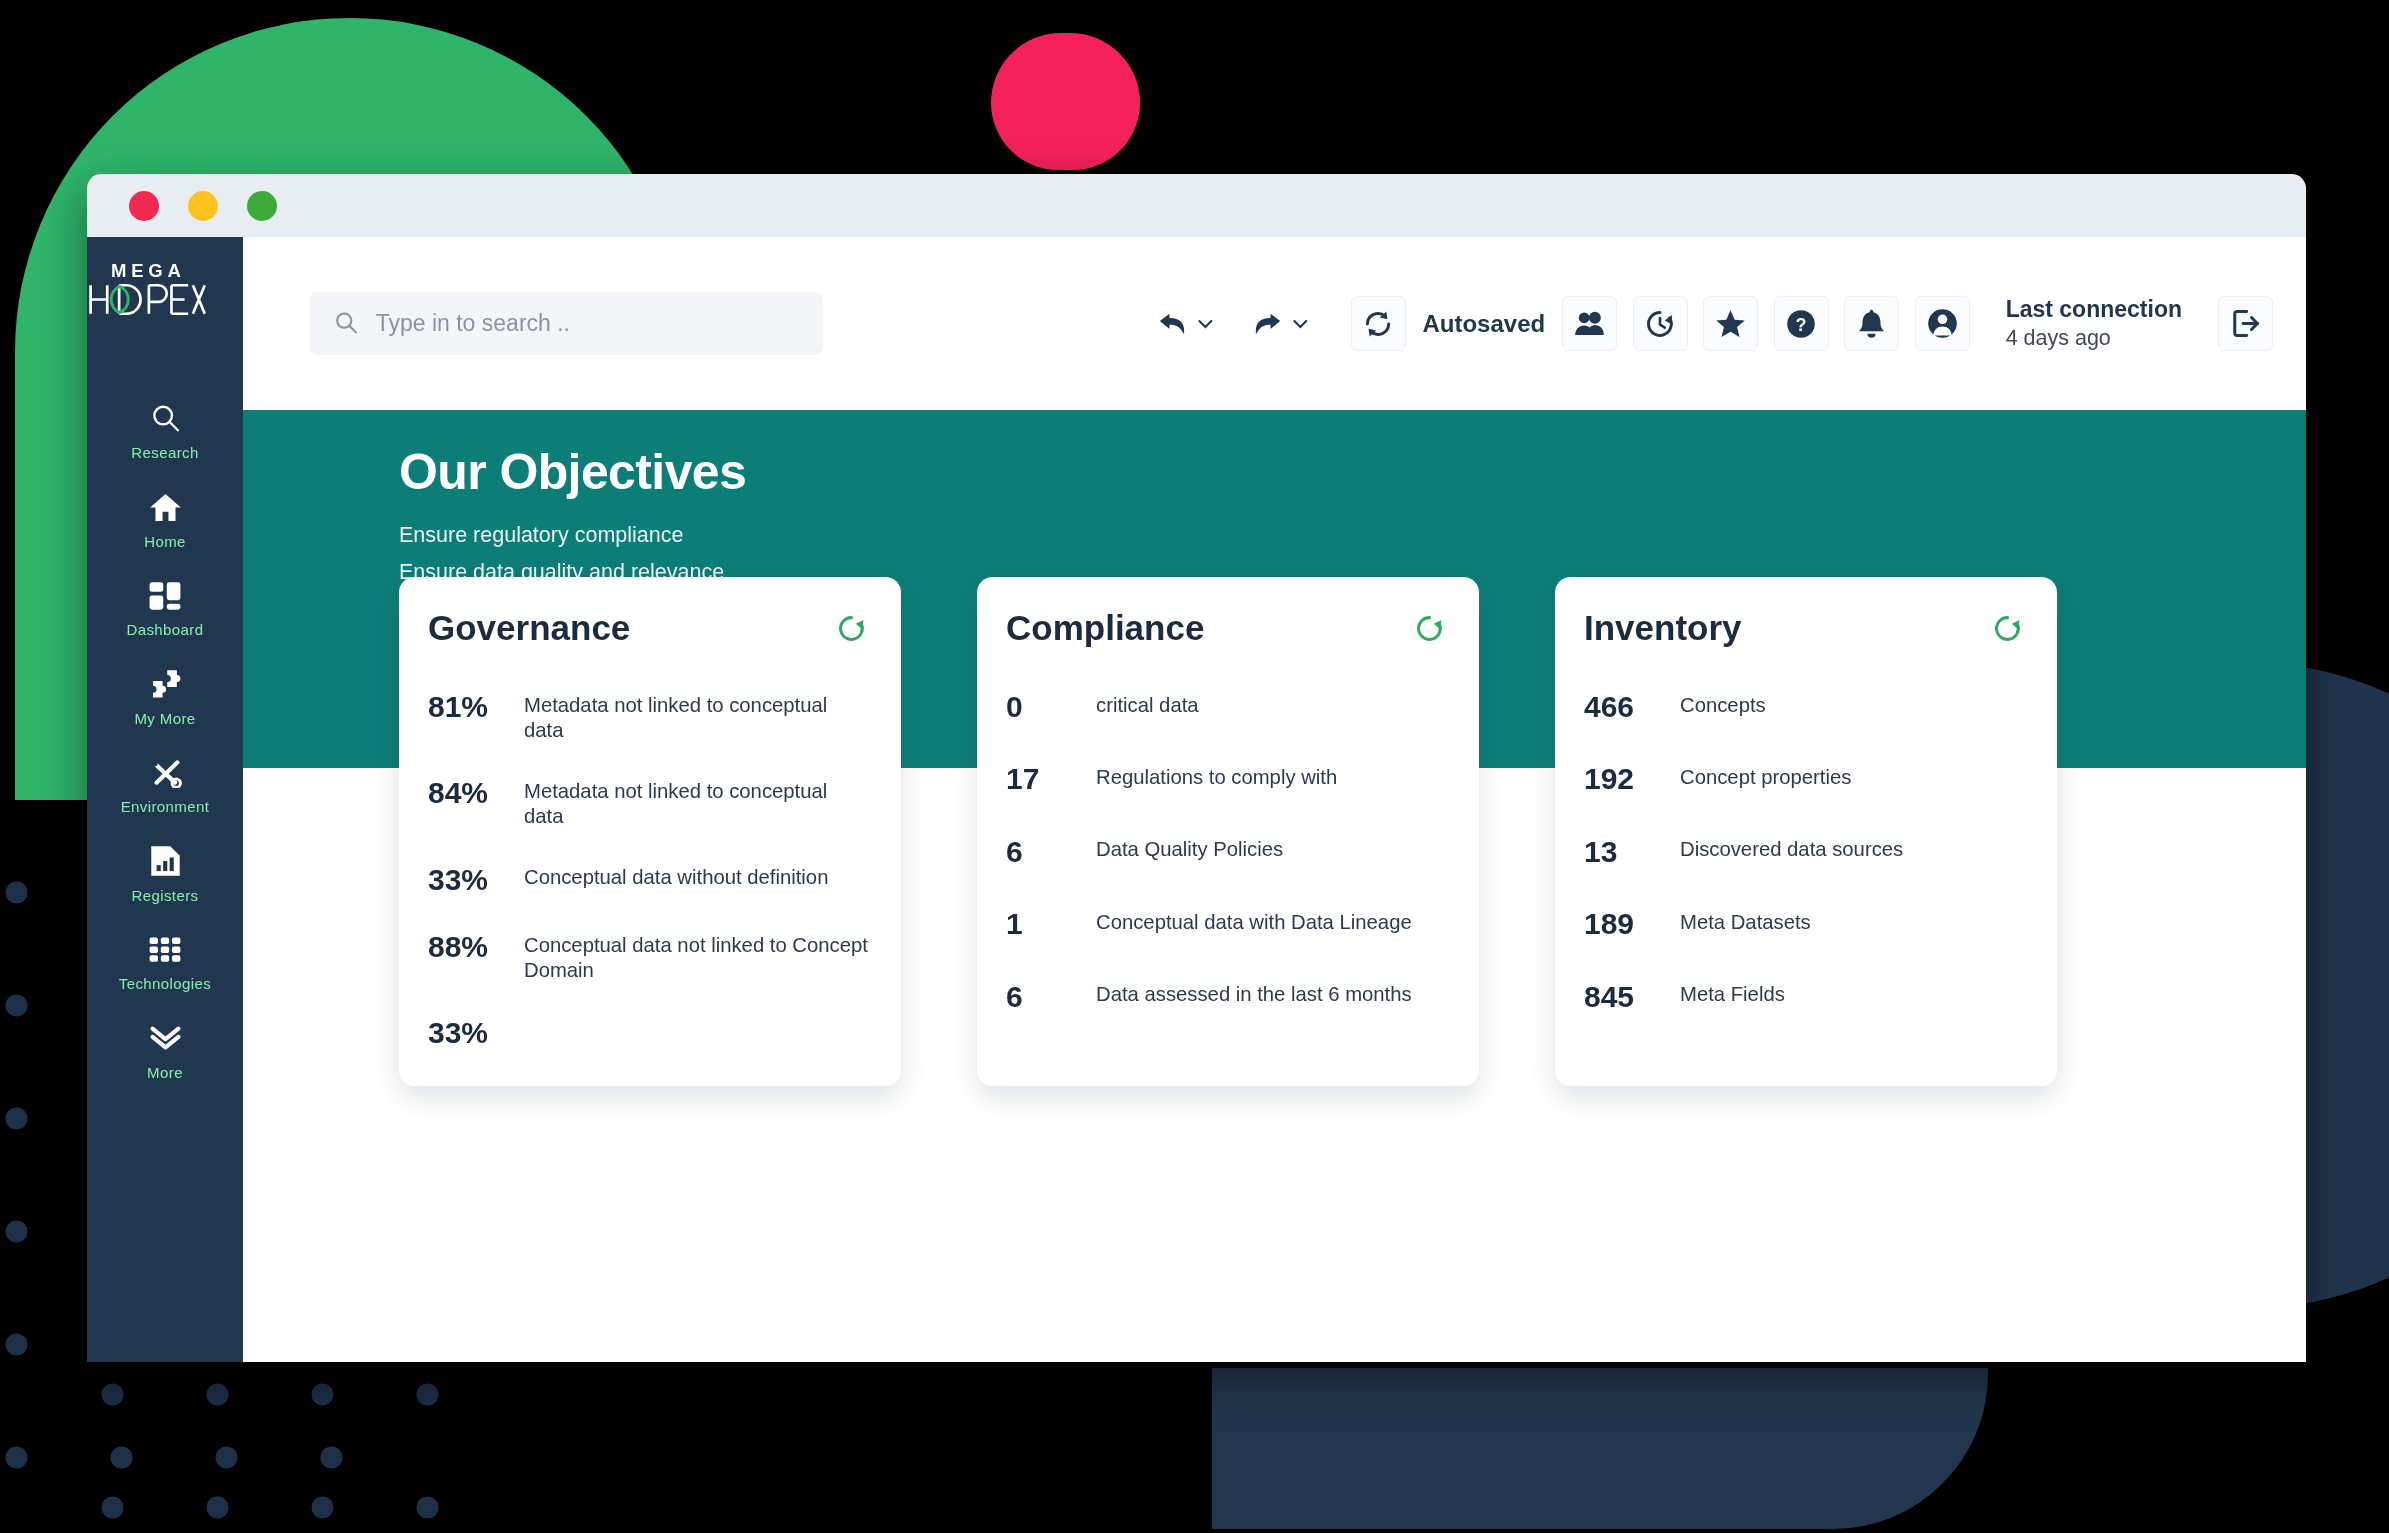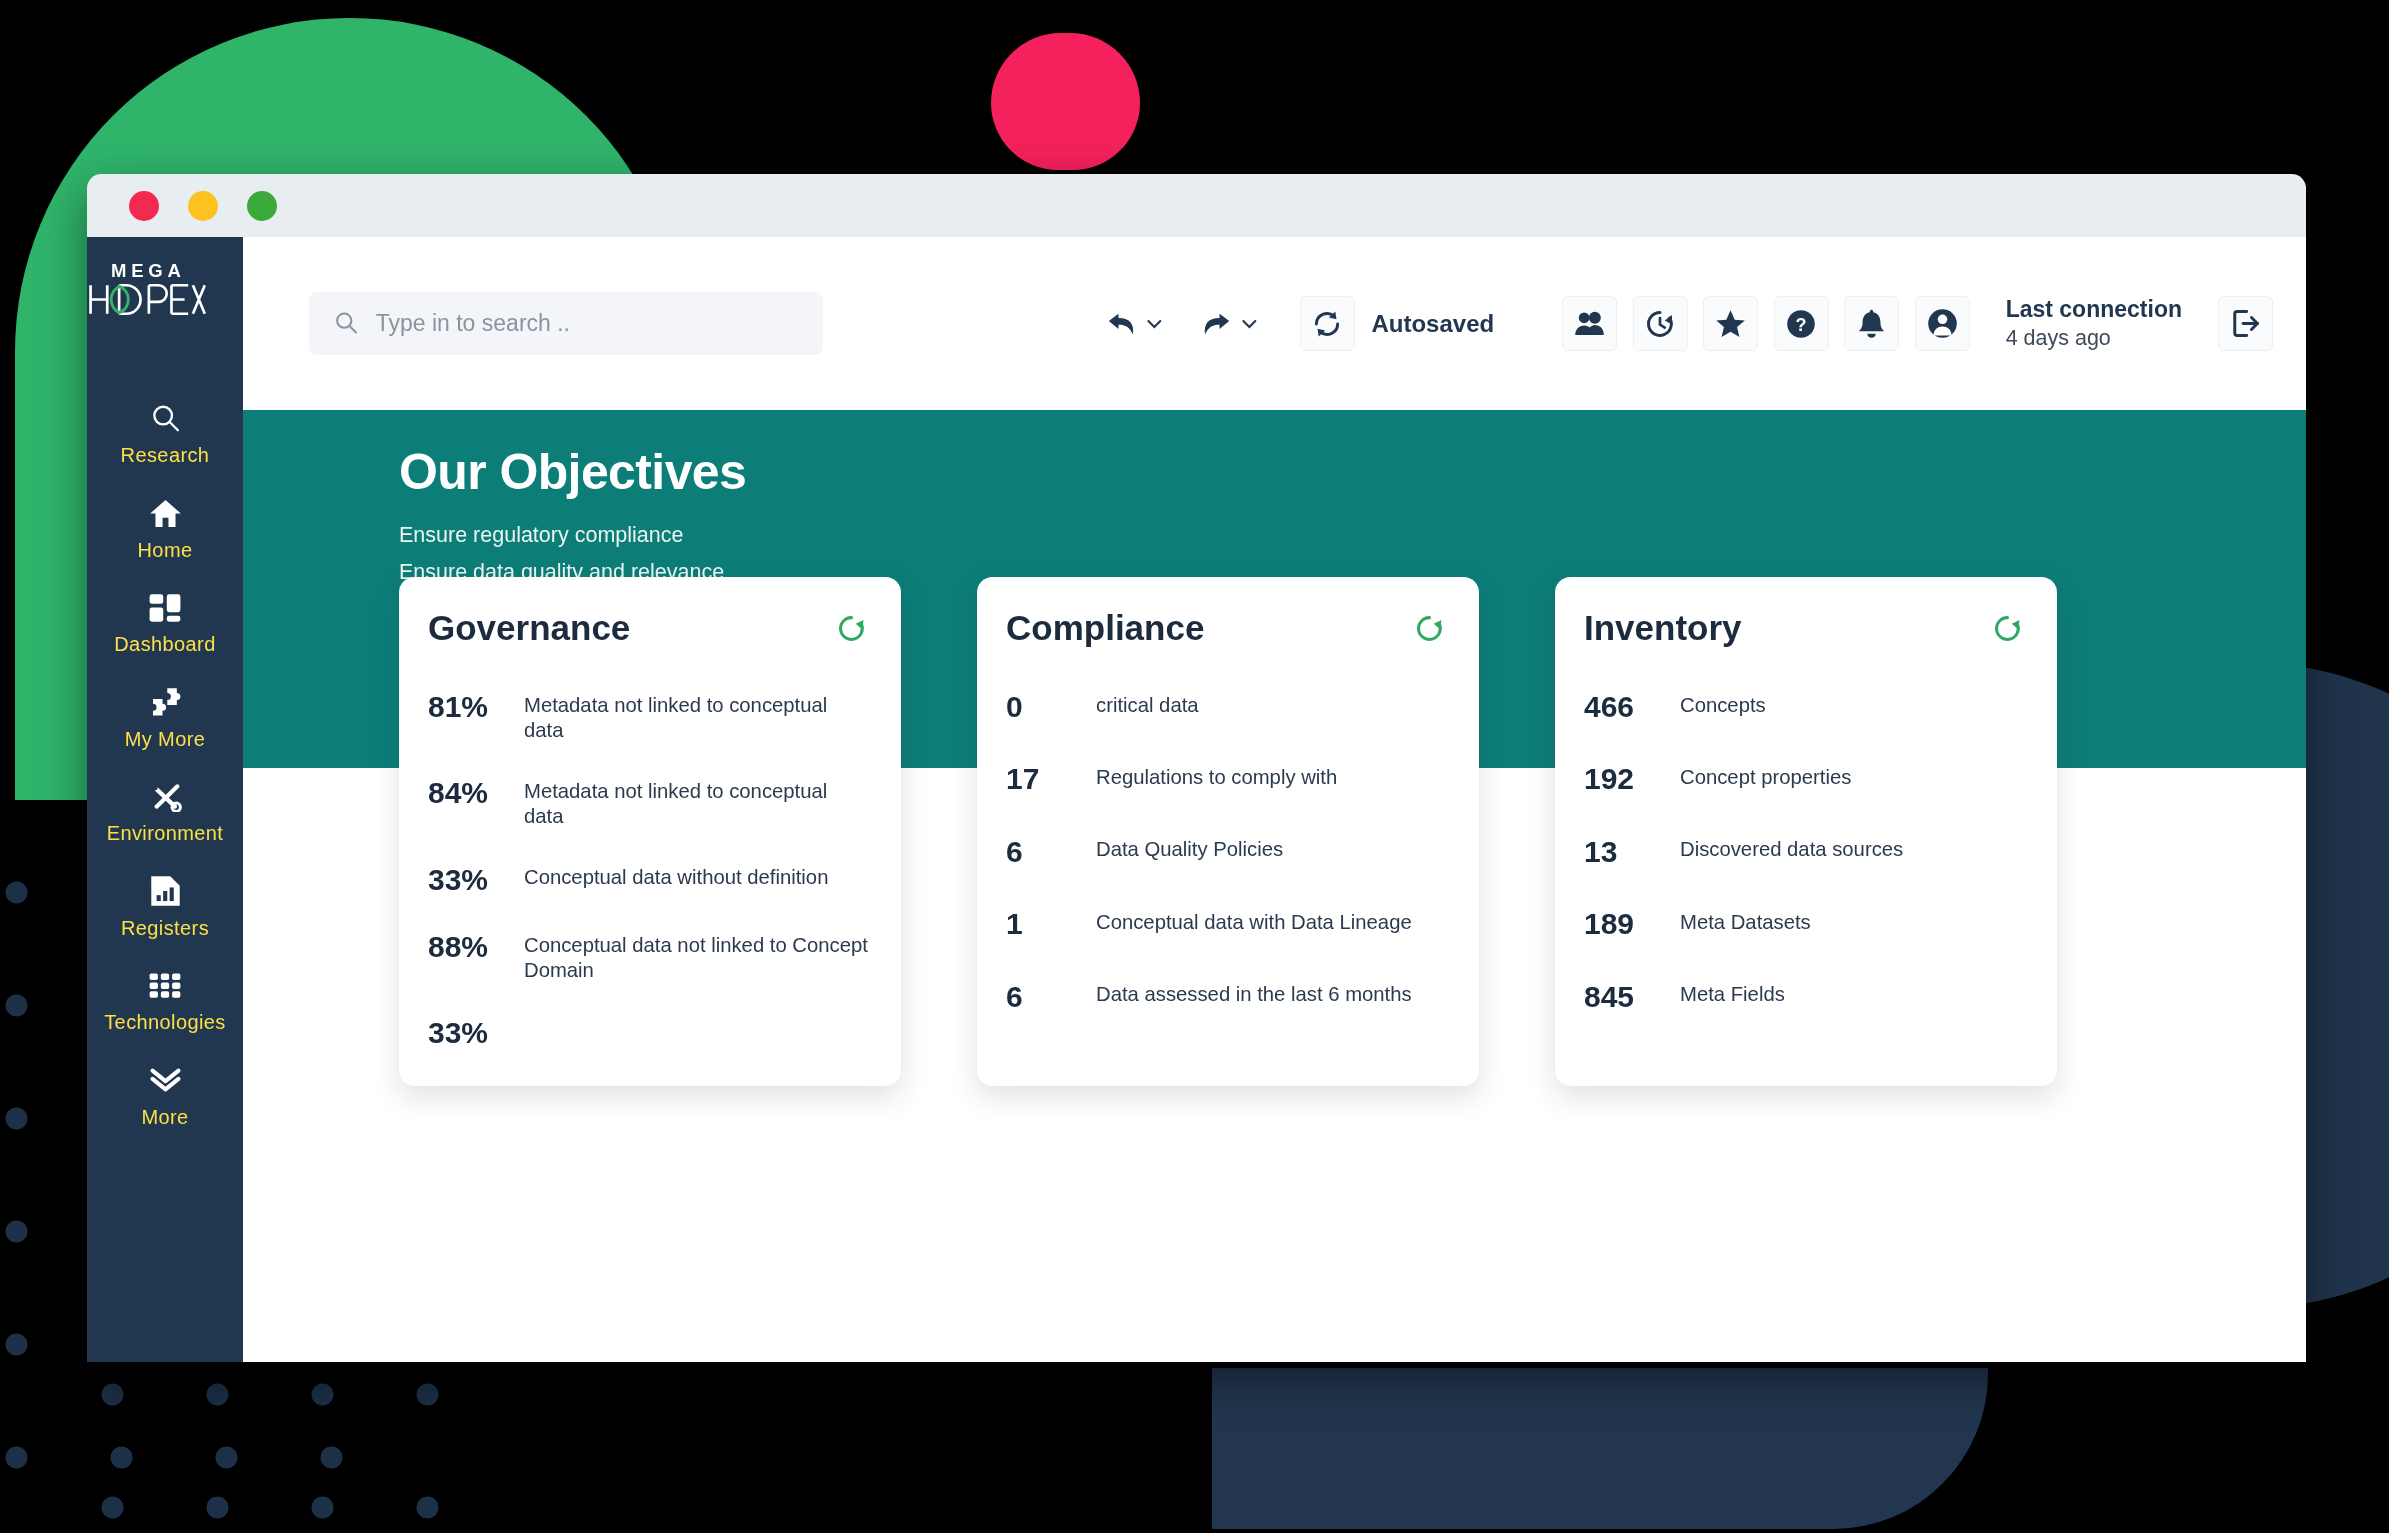--- a/index.html
+++ b/index.html
@@ -69,42 +69,42 @@
     color:#ffffff; font-size:18.5px; font-weight:bold; letter-spacing:4.8px;
     line-height:1; margin-left:3.6px;
   }
   .logo-hopex{ margin-top:1.8px; height:35px; }
   .nav{ width:100%; display:flex; flex-direction:column; gap:0; }
   .nav-item{
     display:flex; flex-direction:column; align-items:center; gap:7.2px;
     padding:13px 0 14.3px; cursor:pointer;
   }
   .nav-icon{ height:37px; display:flex; align-items:center; justify-content:center; }
-  .nav-label{ color:#fde047; font-size:20px; letter-spacing:0.4px; }
+  .nav-label{ color:#86efac; font-size:15px; letter-spacing:0.4px; }
 
   
   .main{ flex:1; background:#ffffff; display:flex; flex-direction:column; }
 
   .topbar{
     height:173px; background:#fff; display:flex; align-items:center;
     padding:0 33px 0 66px; gap:0;
   }
   .search{
     width:514px; height:63px; background:#f3f5f9; border-radius:8.4px;
     display:flex; align-items:center; padding:0 24px; gap:16.7px;
     flex:0 0 514px;
   }
   .search-ph{ color:#8b93a1; font-size:23px; }
 
   .topbar-spacer{ flex:1; }
 
   .undo-redo{ display:flex; align-items:center; gap:36px; margin-right:42px; }
   .ur-btn{ display:flex; align-items:center; gap:7.2px; cursor:pointer; }
 
-  .autosave{ display:flex; align-items:center; gap:16.7px; margin-right:68px;justify-content:space-between; }
+  .autosave{ display:flex; align-items:center; gap:16.7px; margin-right:17px;justify-content:space-between; }
   .icon-box{
     width:55px; height:55px; background:#fafbfd; border:0.6px solid #eceff4;
     border-radius:6px; display:flex; align-items:center; justify-content:center;
     cursor:pointer;
   }
   .autosave-label{ font-size:24px; font-weight:bold; color:#21374f; white-space:nowrap;}
 
   .icon-group{ display:flex; align-items:center; gap:15.5px; margin-right:36px; }
 
   .lastconn{ margin-right:36px; }

